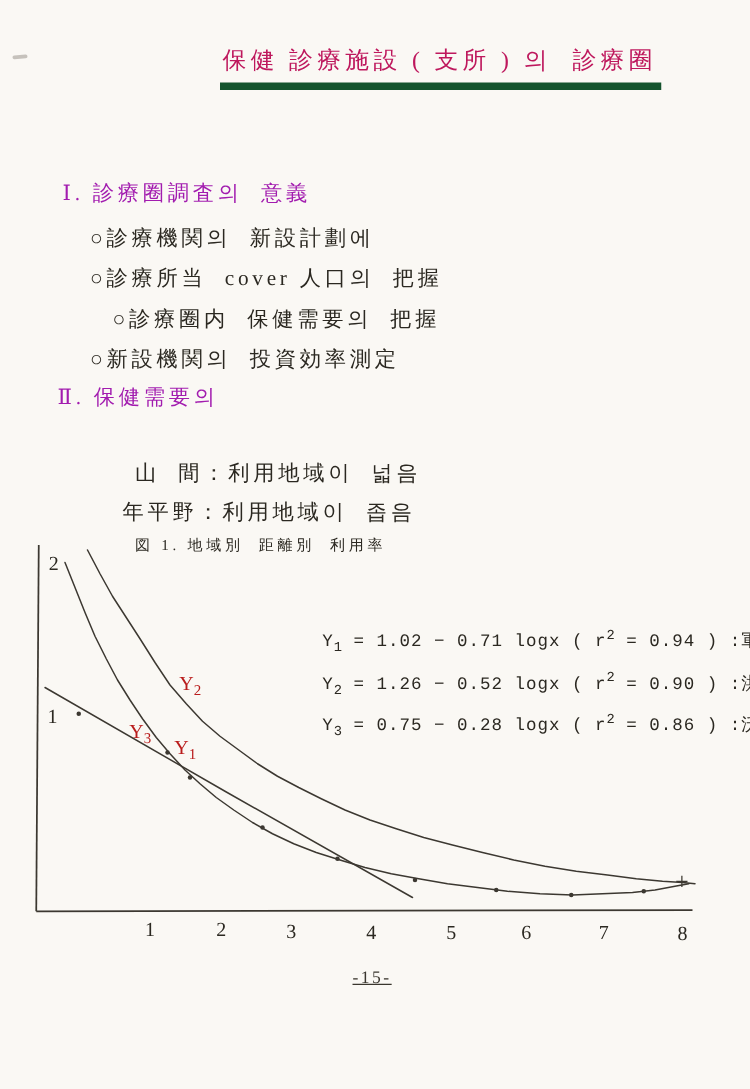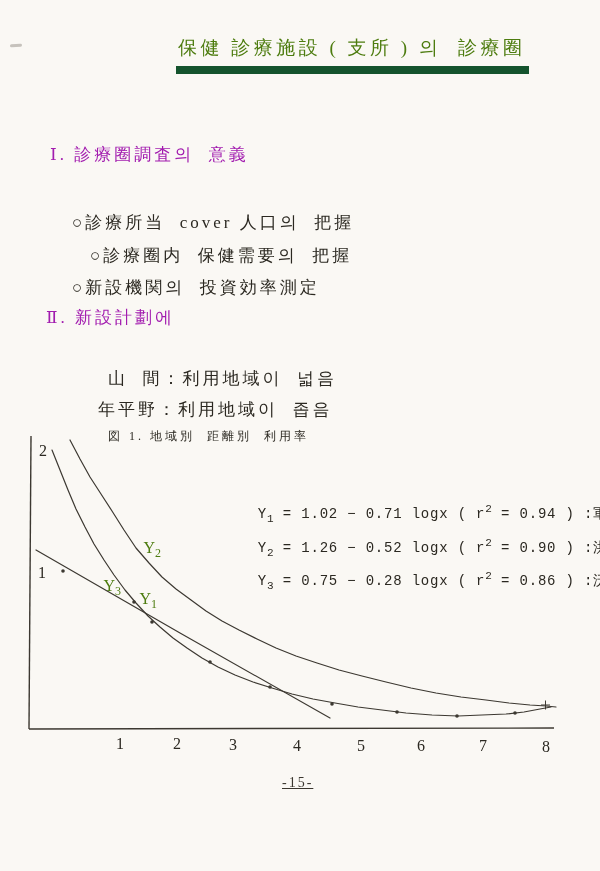--- a/index.html
+++ b/index.html
@@ -6,55 +6,56 @@
   .page{
     position:relative;width:600px;height:871px;margin:0 auto;
     background:#faf8f4;overflow:hidden;
     font-family:"Liberation Serif","DejaVu Serif",serif;color:#2b2821;
   }
   .smudge{position:absolute;left:10px;top:44px;width:12px;height:3px;
     background:#9a968e;opacity:.55;transform:rotate(-4deg);border-radius:2px;}
   .title-wrap{position:absolute;left:176px;top:35px;}
   .title{
     display:inline-block;font-size:19px;letter-spacing:3.5px;white-space:pre;
-    color:#4d7c0f;padding:0 4px 5px 2px;border-bottom:8px solid #14532d;
+    color:#be185d;padding:0 4px 5px 2px;border-bottom:6px solid #14532d;
   }
   .line{position:absolute;font-size:17px;letter-spacing:3px;white-space:pre;color:#2b2821;}
   .heading{color:#a21caf;}
   .eq{
     position:absolute;left:221px;font-family:"Liberation Mono","DejaVu Sans Mono",monospace;
     font-size:14px;letter-spacing:.8px;white-space:pre;color:#2b2821;
   }
   .eq sub{font-size:11px;vertical-align:-4px;letter-spacing:0;}
   .eq sup{font-size:11px;vertical-align:6px;letter-spacing:0;}
-  .curve-label{position:absolute;font-size:16px;color:#4d7c0f;white-space:pre;}
+  .curve-label{position:absolute;font-size:16px;color:#b91c1c;white-space:pre;}
   .curve-label sub{font-size:12px;vertical-align:-4px;}
   .chart{position:absolute;left:0;top:0;width:600px;height:871px;}
   .chart polyline,.chart line,.chart path{fill:none;stroke:#3c3831;}
   .chart text{font-family:"Liberation Serif","DejaVu Serif",serif;fill:#2b2821;font-size:16px;}
   .page-number{position:absolute;left:282px;top:775px;font-size:14px;letter-spacing:2px;white-space:pre;color:#3a362e;text-decoration:underline;}
 </style>
 </head>
 <body>
 
 <div class="page">
 
   <div class="smudge"></div>
 
   <div class="title-wrap">
     <span class="title">保健 診療施設 ( 支所 ) 의  診療圈</span>
   </div>
 
   <div class="line heading" style="left:50px;top:143px">Ⅰ. 診療圈調査의  意義</div>
 
+  <div class="line" style="left:72px;top:179px">○診療機関의  新設計劃에</div>
   <div class="line" style="left:72px;top:211px">○診療所当  cover 人口의  把握</div>
   <div class="line" style="left:90px;top:244px">○診療圈内  保健需要의  把握</div>
   <div class="line" style="left:72px;top:276px">○新設機関의  投資効率測定</div>
 
-  <div class="line heading" style="left:46px;top:306px">Ⅱ. 新設計劃에</div>
+  <div class="line heading" style="left:46px;top:306px">Ⅱ. 保健需要의</div>
 
   <div class="line" style="left:98px;top:398px">年平野：利用地域이  좁음</div>
   <div class="line" style="left:108px;top:367px">山  間：利用地域이  넓음</div>
 
   <div class="line" style="left:108px;top:428px;font-size:12px">図 1. 地域別  距離別  利用率</div>
 
   <div class="eq" style="top:487px">
     <span>Y</span><sub>1</sub><span> = 1.02 − 0.71 logx ( r</span><sup>2</sup><span> = 0.94 ) :軍威</span>
   </div>
   <div class="eq" style="top:521px">

